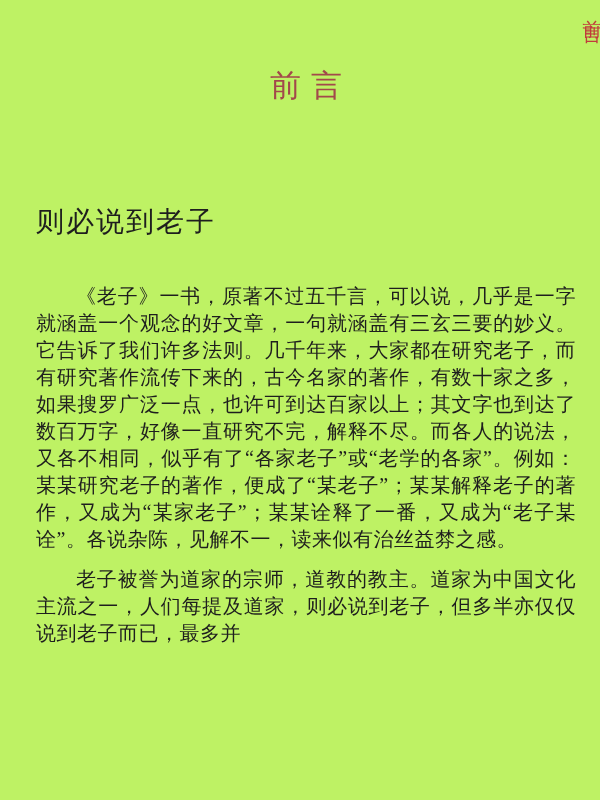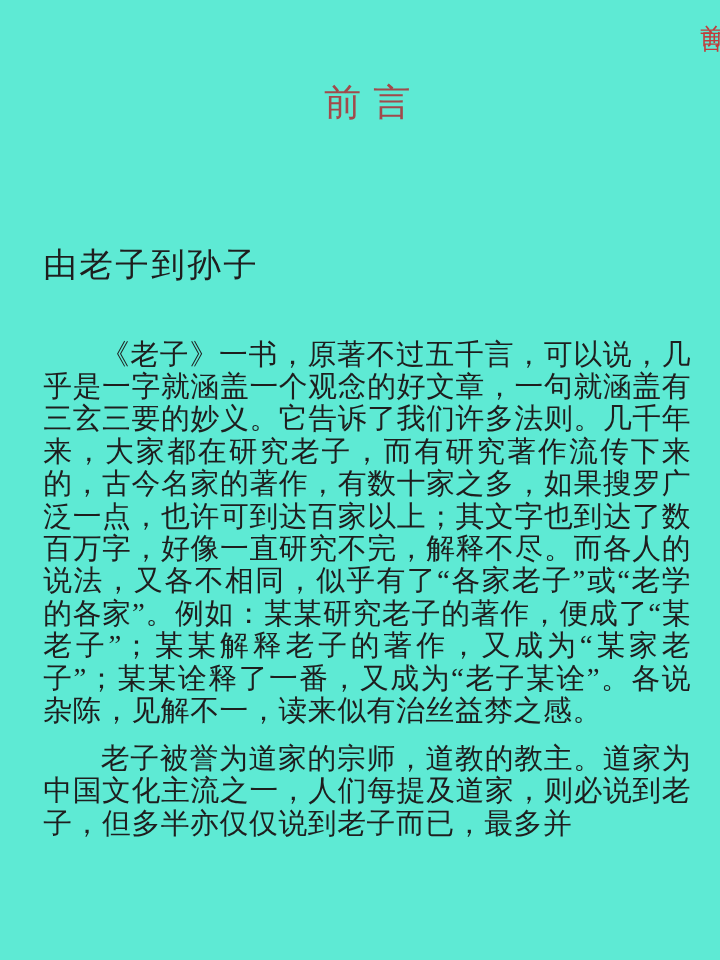--- a/index.html
+++ b/index.html
@@ -7,21 +7,21 @@
     width: 600px; height: 800px;
     background: #ffffff;
     font-family: "Liberation Serif", "DejaVu Serif", serif;
   }
   .page {
     position: relative;
     width: 600px; height: 800px;
     box-sizing: border-box;
     padding: 70px 24px 0 36px;
     overflow: hidden;
-    background: #5eead4;
+    background: #bef264;
   }
   .edge-tab {
     position: absolute;
     top: 5px; right: -2px;
     writing-mode: vertical-rl;
     font-size: 19px;
     letter-spacing: 3px;
     color: #c13c3c;
     line-height: 1;
   }
@@ -38,37 +38,37 @@
   h2.section-heading {
     margin: 104px 0 46px 0;
     font-size: 28px;
     font-weight: normal;
     letter-spacing: 2px;
     color: #1e1e1e;
     line-height: 1.1;
   }
   .body-text p {
     margin: 0 0 13px 0;
-    font-size: 24px;
+    font-size: 20px;
     line-height: 27px;
     letter-spacing: 0.5px;
     color: #1e1e1e;
     text-align: justify;
     text-indent: 2em;
   }
 </style>
 </head>
 <body>
 
 <div class="page">
 
   <div class="edge-tab">前言</div>
 
   <h1 class="doc-title">前言</h1>
 
-  <h2 class="section-heading">由老子到孙子</h2>
+  <h2 class="section-heading">则必说到老子</h2>
 
   <div class="body-text">
     <p>《老子》一书，原著不过五千言，可以说，几乎是一字就涵盖一个观念的好文章，一句就涵盖有三玄三要的妙义。它告诉了我们许多法则。几千年来，大家都在研究老子，而有研究著作流传下来的，古今名家的著作，有数十家之多，如果搜罗广泛一点，也许可到达百家以上；其文字也到达了数百万字，好像一直研究不完，解释不尽。而各人的说法，又各不相同，似乎有了“各家老子”或“老学的各家”。例如：某某研究老子的著作，便成了“某老子”；某某解释老子的著作，又成为“某家老子”；某某诠释了一番，又成为“老子某诠”。各说杂陈，见解不一，读来似有治丝益棼之感。</p>
     <p>老子被誉为道家的宗师，道教的教主。道家为中国文化主流之一，人们每提及道家，则必说到老子，但多半亦仅仅说到老子而已，最多并</p>
   </div>
 
 </div>
 
 </body></html>

